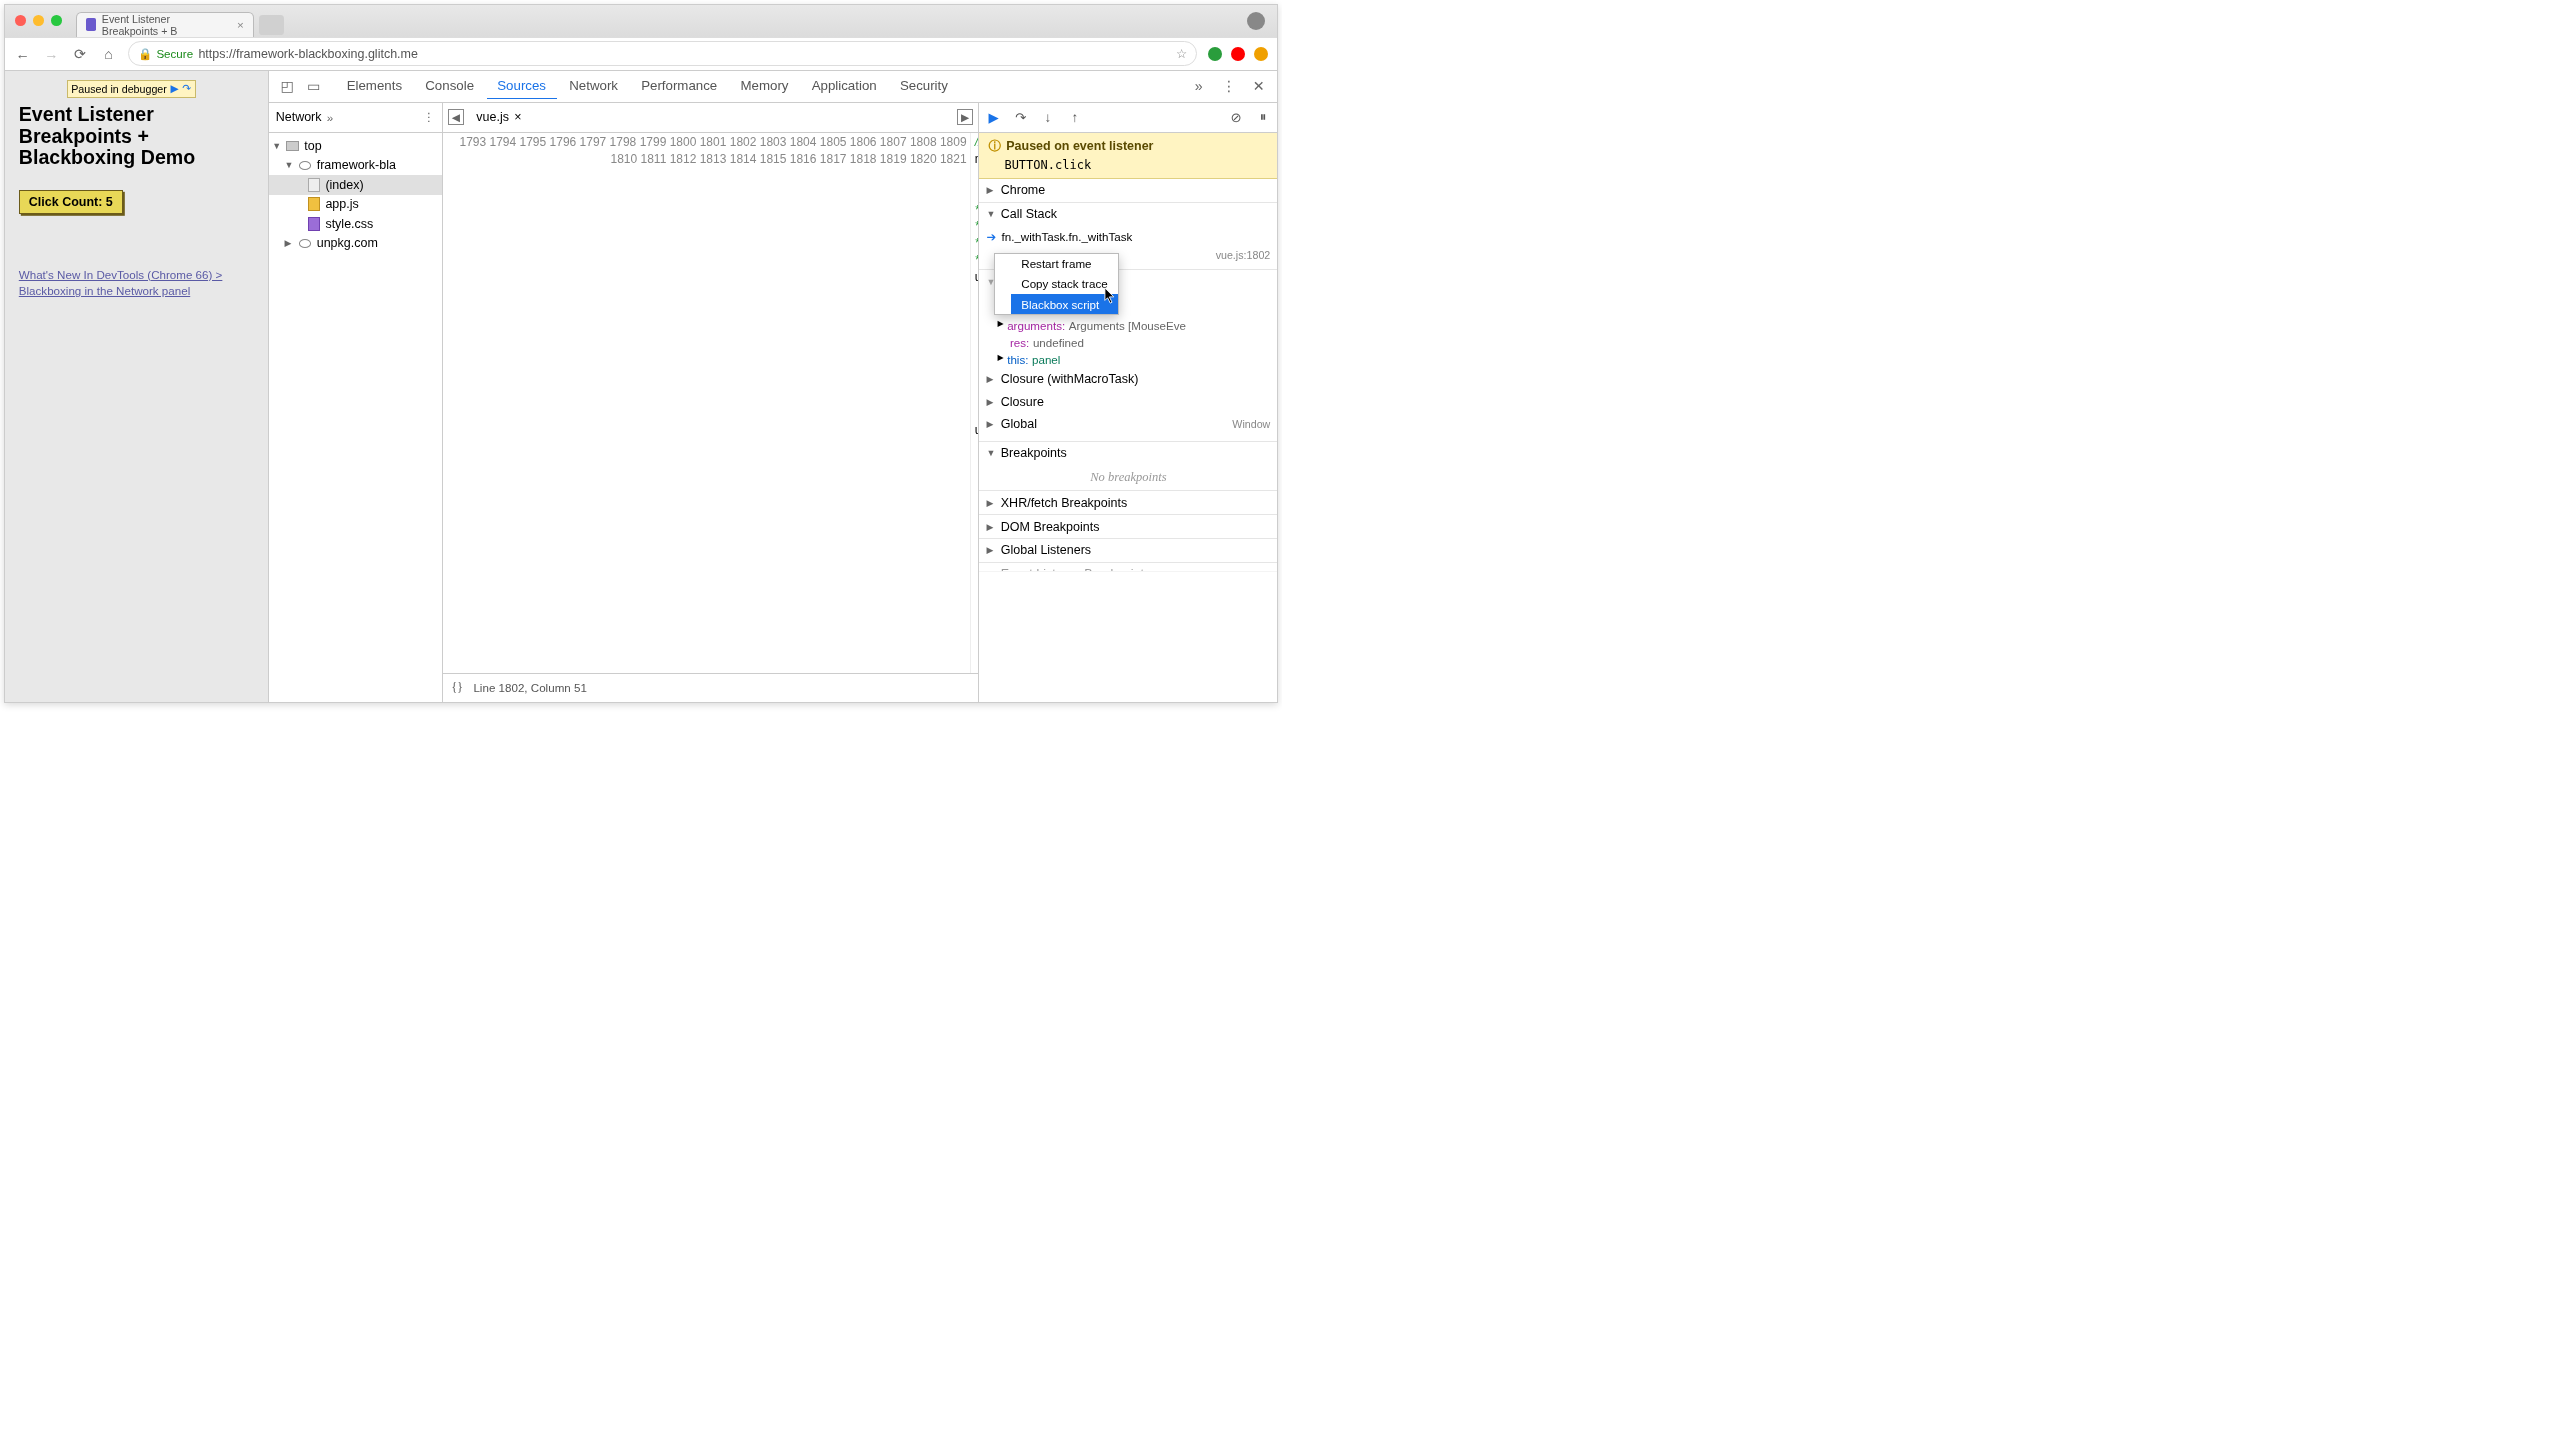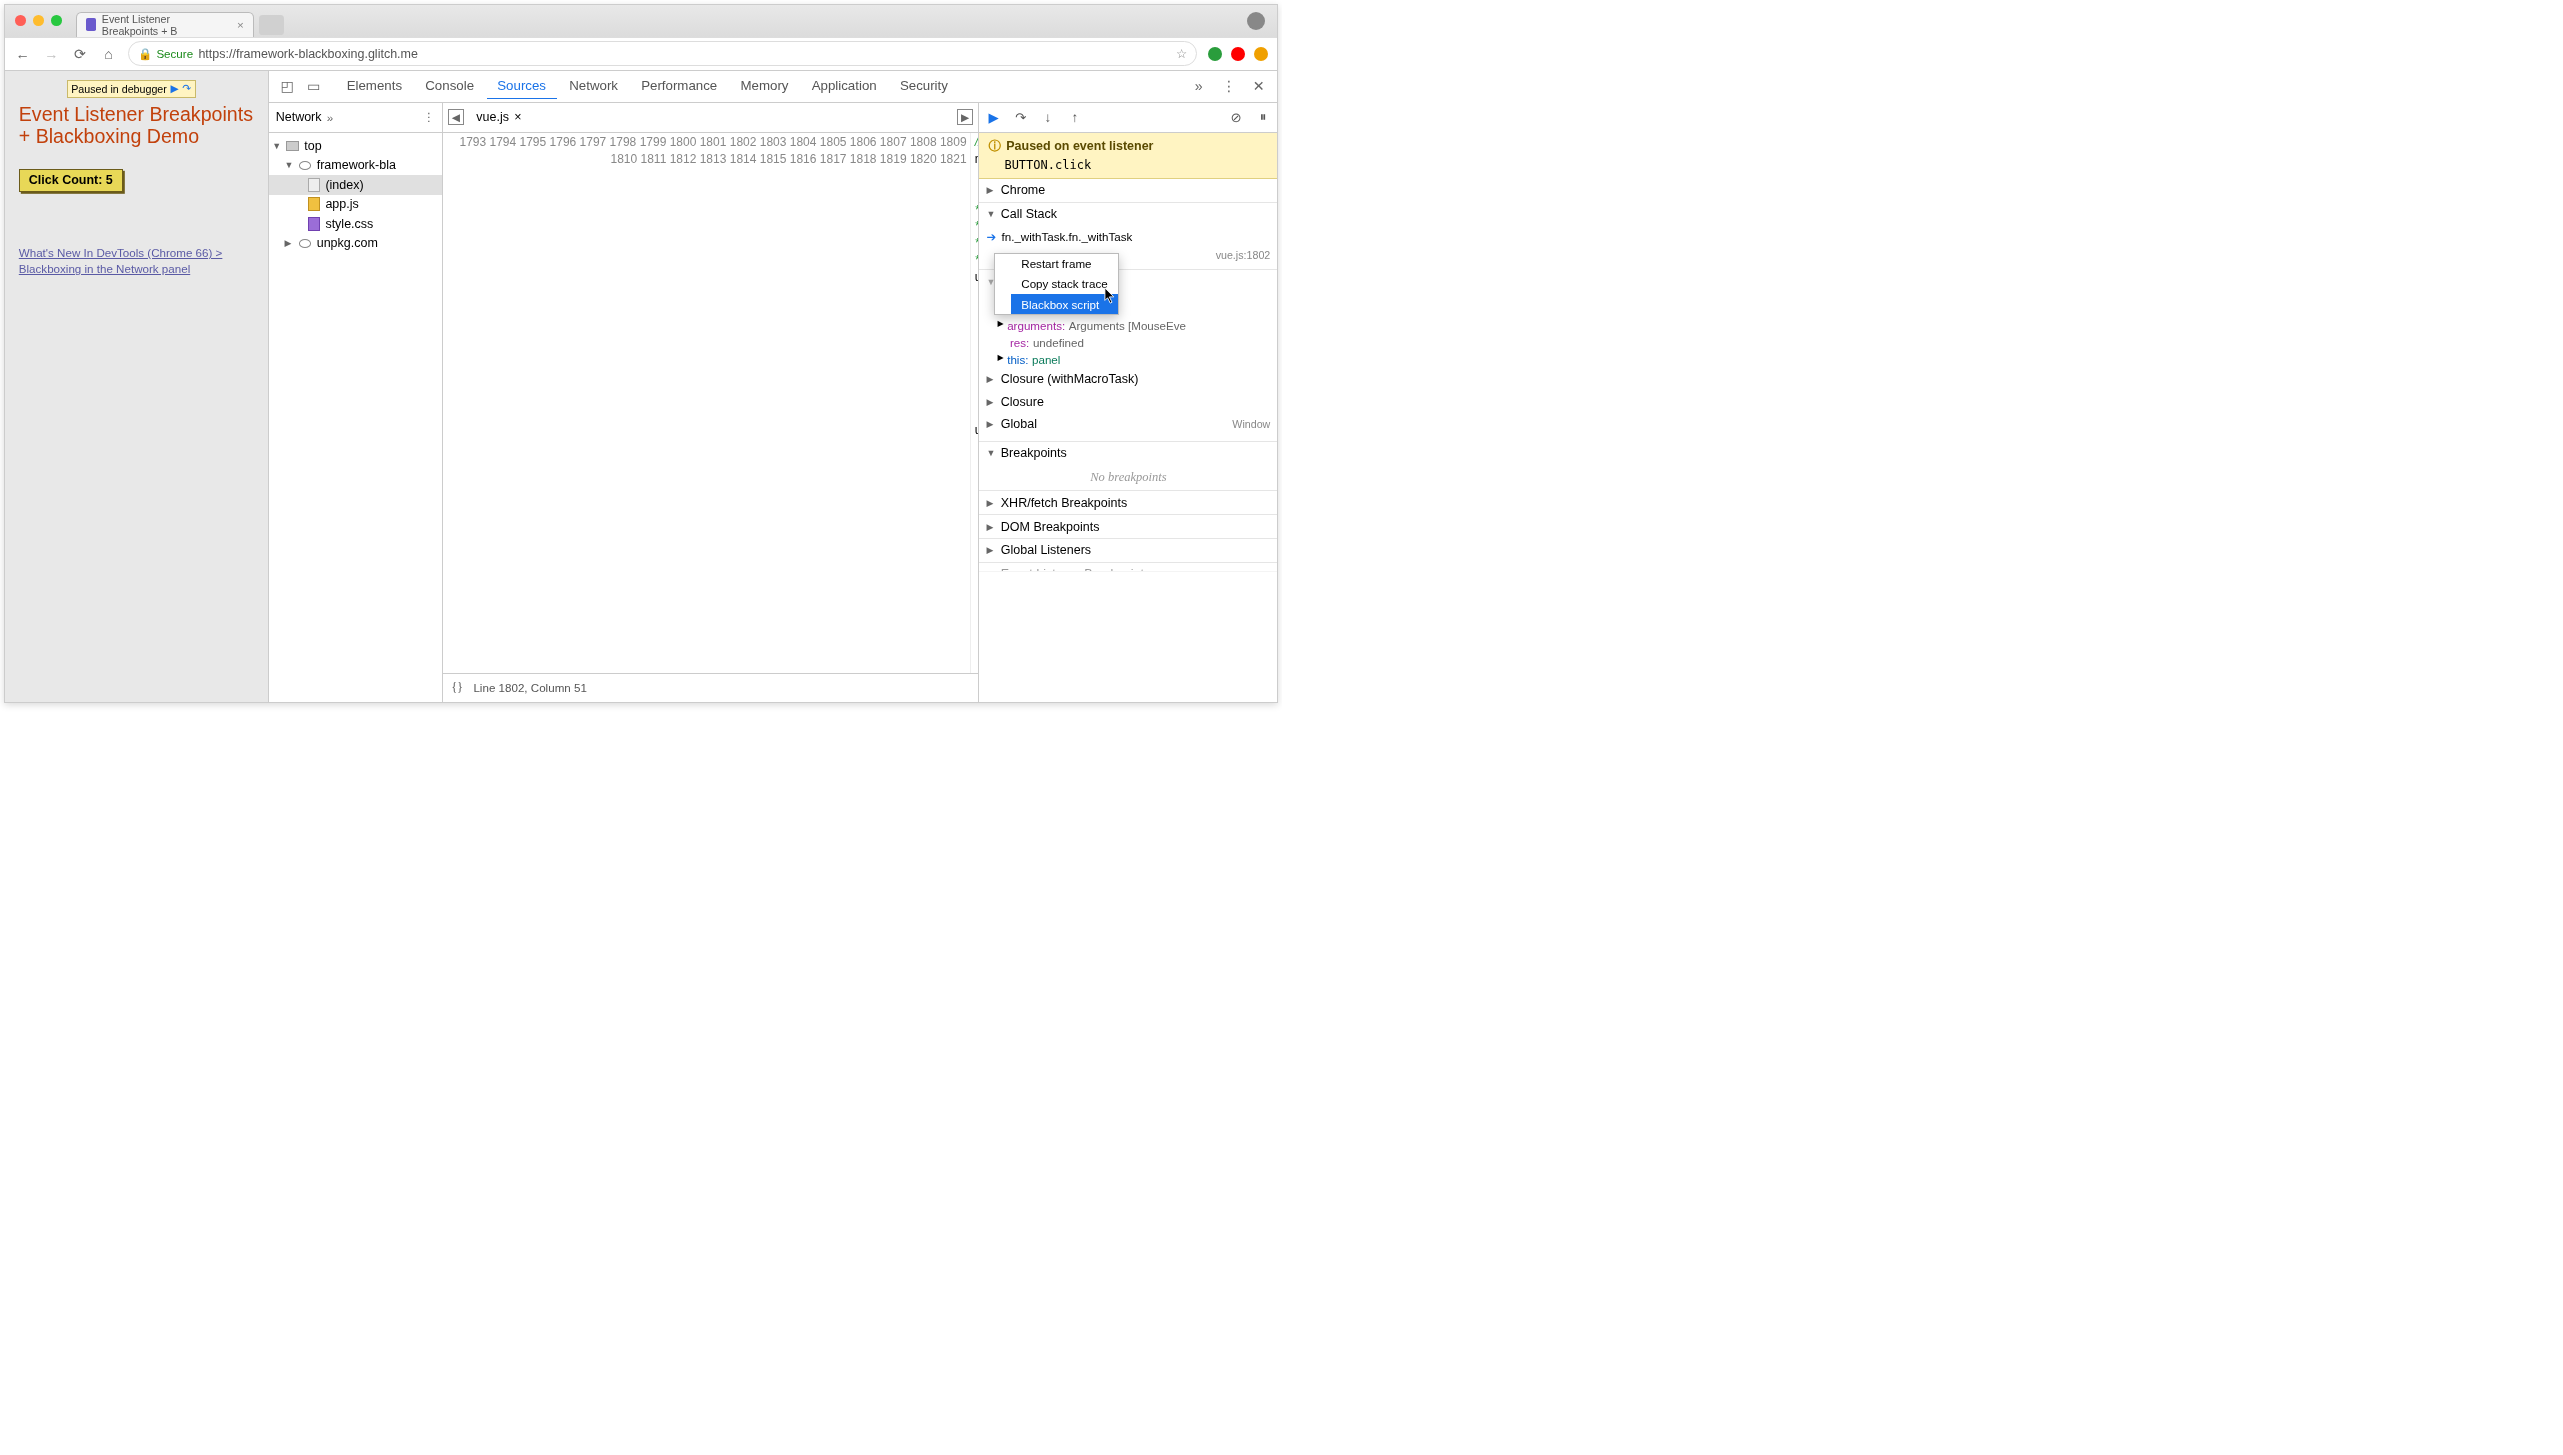--- a/index.html
+++ b/index.html
@@ -21,21 +21,21 @@
 .nav-icn { color: #666; font-size: 14.2px; width: 18px; text-align: center; }
 .url-field { flex: 1; height: 25px; border: 0.9px solid #ddd; border-radius: 12.5px; display: flex; align-items: center; padding: 0 9px; font-size: 12.5px; }
 .secure { color: #1a8a1a; font-size: 11.6px; display:flex; align-items:center; gap:3.6px; }
 .url-text { color: #555; margin-left: 5.3px; }
 .ext-icons { display: flex; gap: 9px; align-items: center; }
 .ext { width: 14.2px; height: 14.2px; border-radius: 50%; }
 
 .content-area { display: flex; height: calc(100% - 66px); }
 .page { width: 263px; background: #e8e8e8; position: relative; padding: 14.2px; }
 .overlay-badge { position: absolute; top: 9px; left: 62px; background: #fff4c2; border: 0.9px solid #c9b96a; display: flex; align-items: center; font-size: 10.7px; padding: 1.8px 3.6px; gap: 3.6px; }
-.page h1 { color: #c2410c; font-size: 19.6px; font-weight: 400; margin-top: 19.6px; line-height: 1.1; }
+.page h1 { color: #000000; font-size: 19.6px; font-weight: 700; margin-top: 19.6px; line-height: 1.1; }
 .click-btn { margin-top: 21.4px; background: #e8d857; border: 1.8px solid #6b5b1a; padding: 3.6px 9px; font-size: 12.5px; font-weight: 600; box-shadow: 1.8px 1.8px 0 #6b5b1a; display:inline-block; }
 .page-link { color: #5a5aa5; font-size: 11.6px; text-decoration: underline; margin-top: 53px; display: block; line-height: 1.4; }
 
 .devtools { flex: 1; display: flex; flex-direction: column; border-left: 0.9px solid #ccc; }
 .dt-top { height: 32px; display: flex; align-items: center; border-bottom: 0.9px solid #ccc; padding: 0 7.1px; gap: 3.6px; }
 .dt-icon-btn { width: 23px; height: 23px; display: flex; align-items: center; justify-content: center; color: #666; font-size: 14.2px; }
 .dt-tabs { display: flex; gap: 1.8px; margin-left: 7.1px; }
 .dt-tab { padding: 5.3px 10.7px; font-size: 13.3px; color: #555; }
 .dt-tab.active { color: #1a73e8; border-bottom: 1.8px solid #1a73e8; }
 .dt-right { margin-left: auto; display: flex; gap: 7.1px; align-items: center; }

